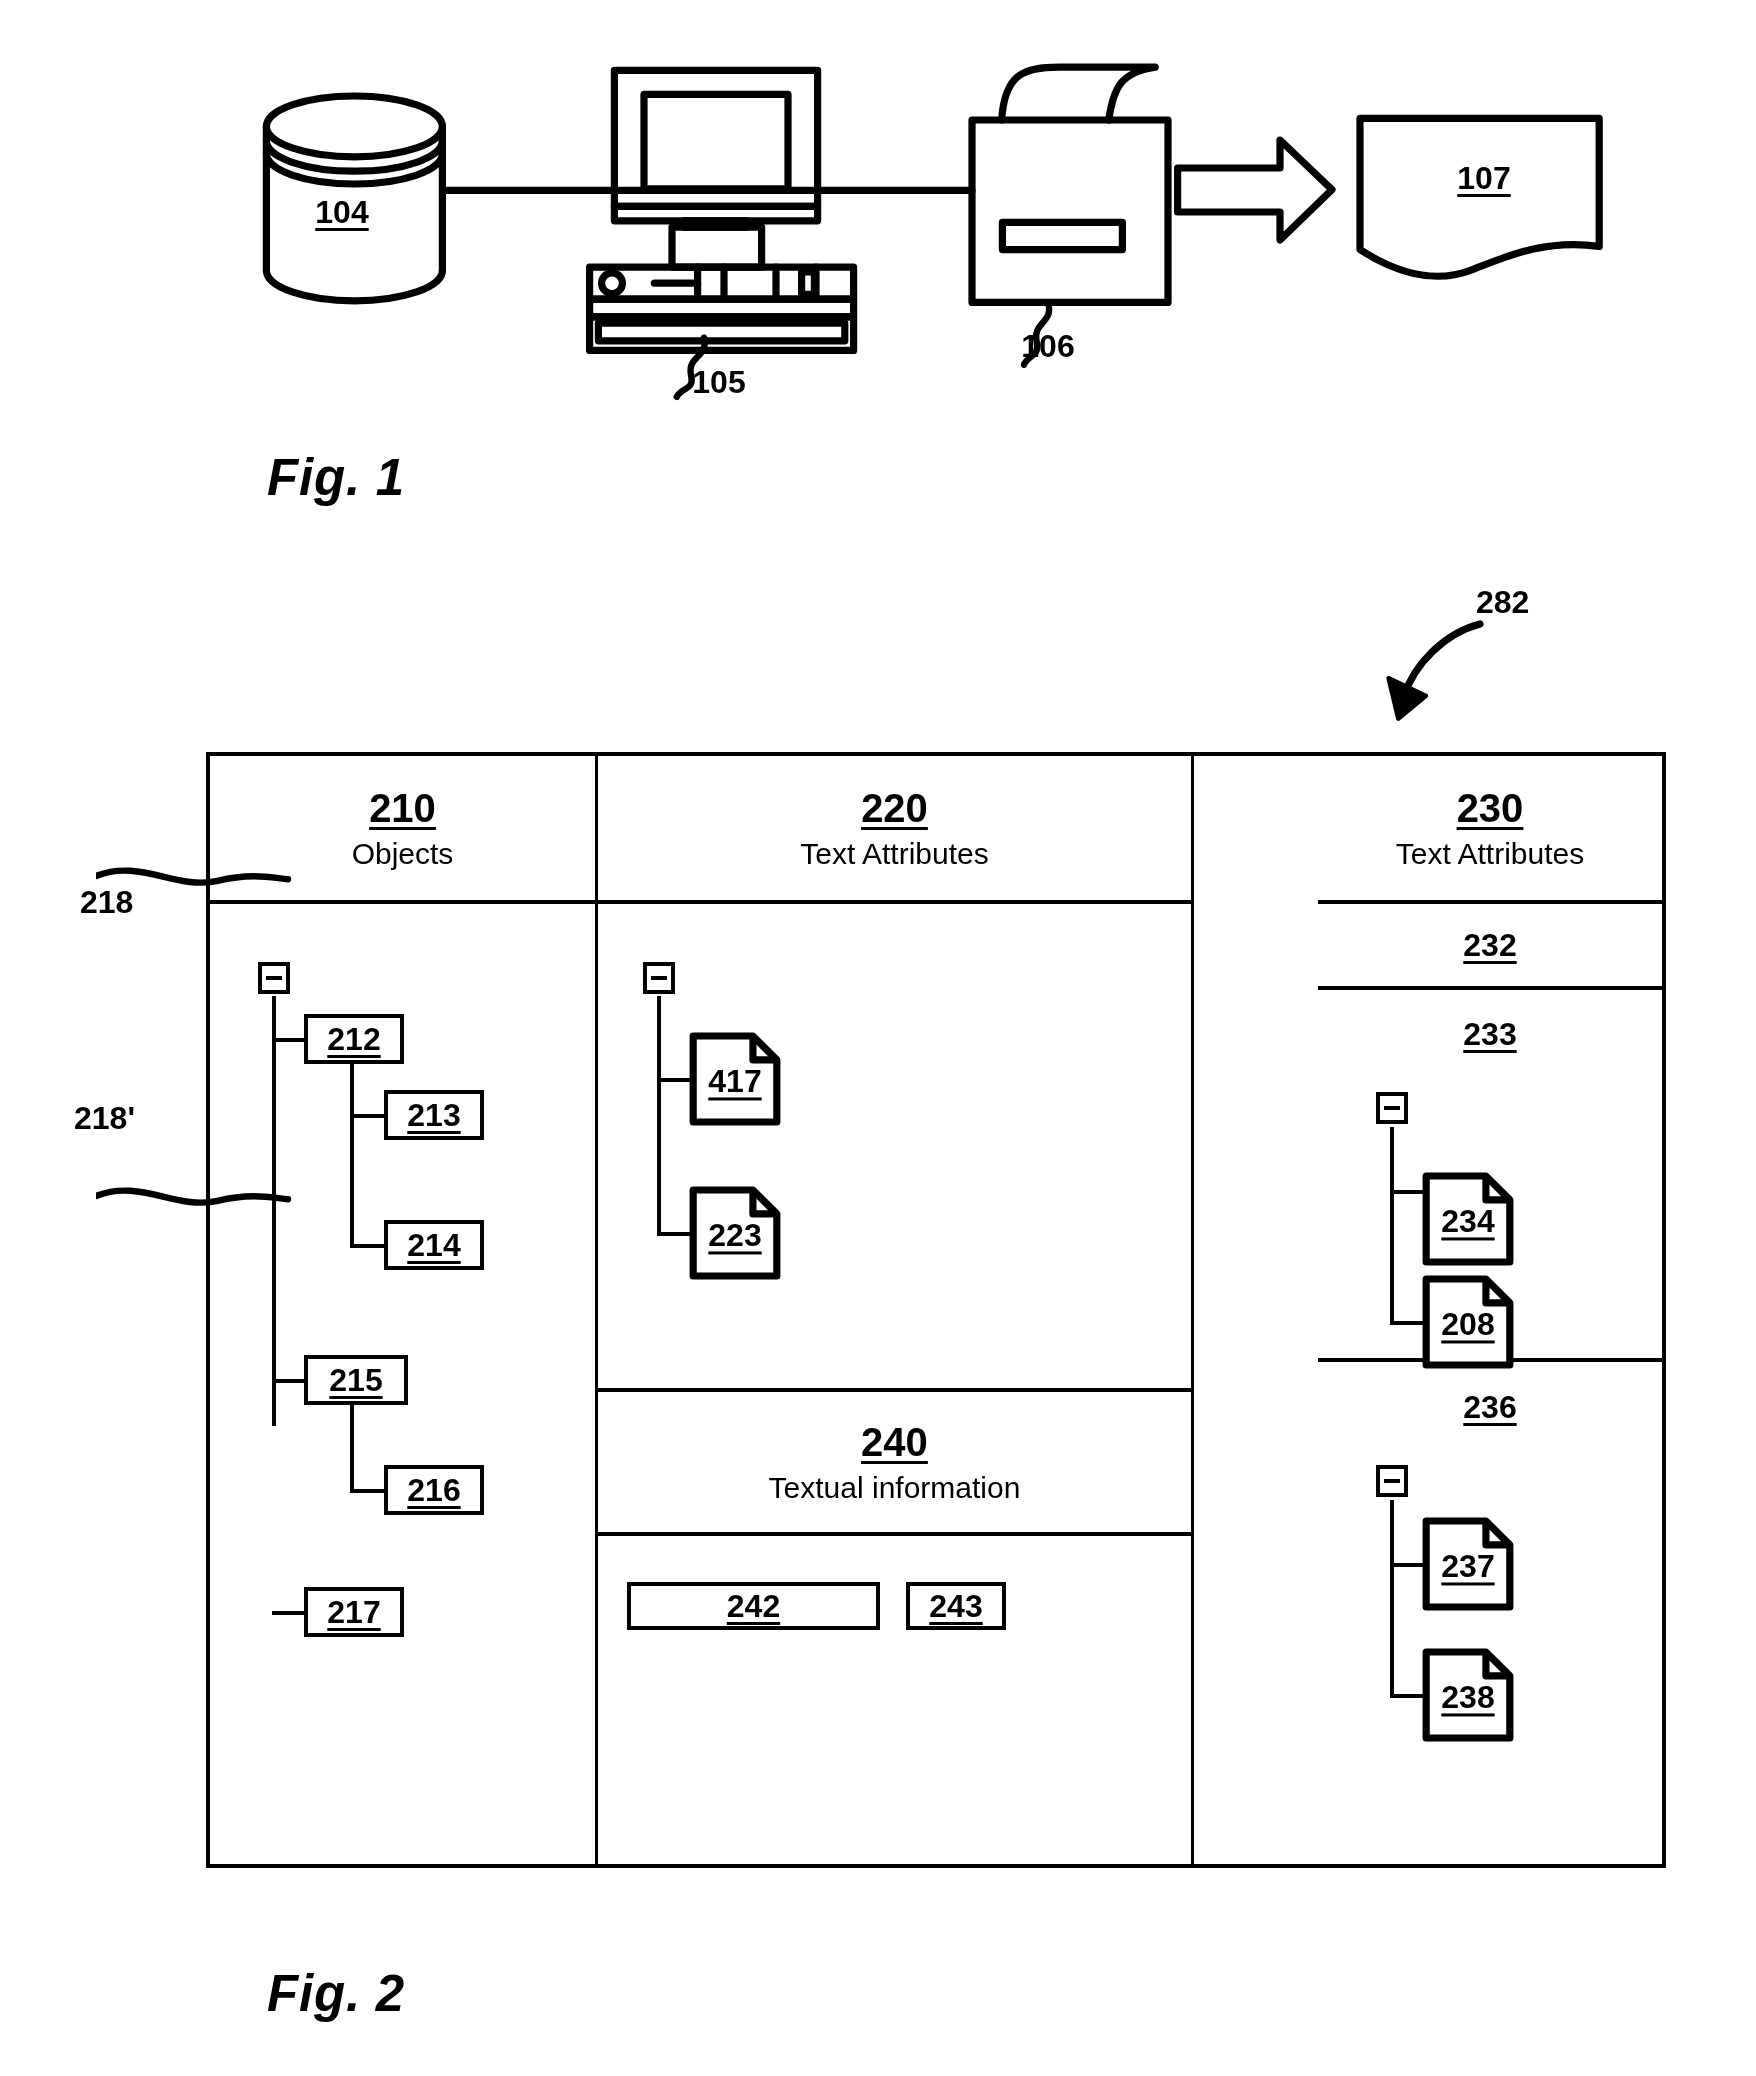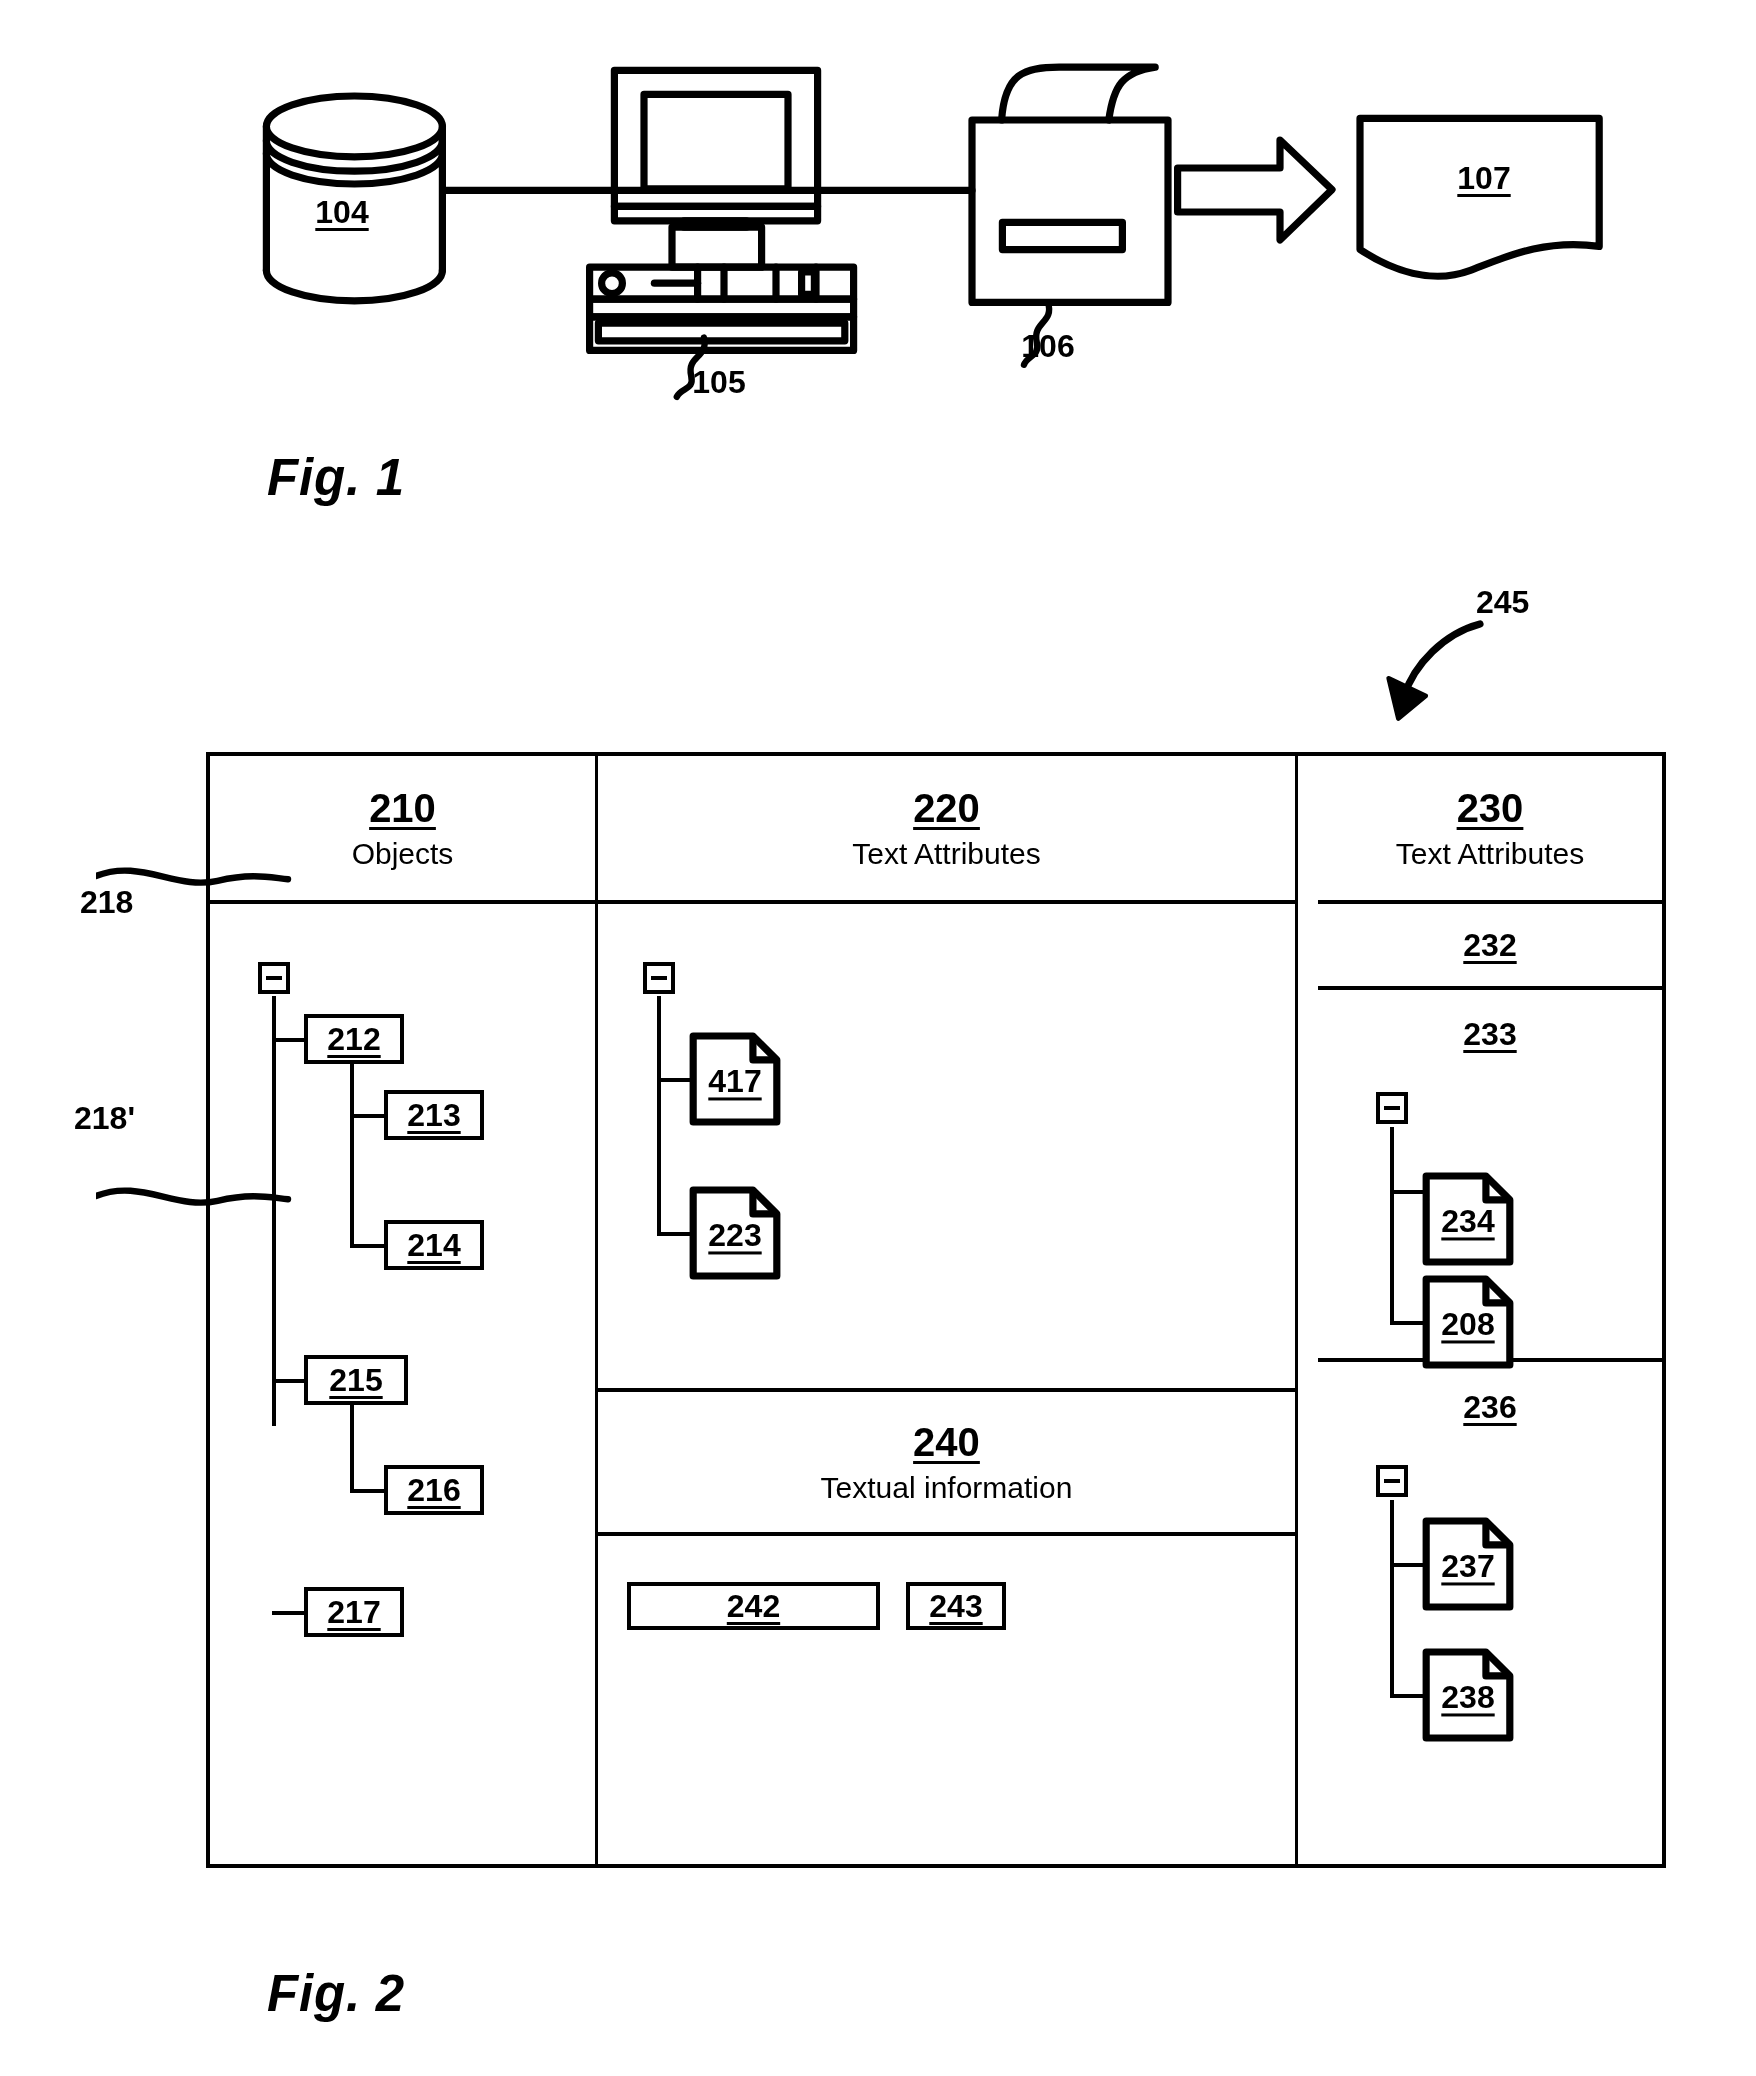--- a/index.html
+++ b/index.html
@@ -26,21 +26,21 @@
   .f1txt{position:absolute;font-size:32px;font-weight:600;}
 
   
   #fig2{position:absolute;left:0;top:560px;width:1756px;height:1516px;}
   #fig2 .tbl{
     position:absolute;left:206px;top:192px;width:1460px;height:1116px;
     border:4px solid #000;box-sizing:border-box;
   }
   .col{position:absolute;top:0;bottom:0;box-sizing:border-box;}
   .colA{left:0;width:388px;border-right:3.2px solid #000;}
-  .colB{left:388px;width:700px;border-right:3.2px solid #000;}
+  .colB{left:388px;width:596px;border-right:3.2px solid #000;}
   .colC{left:1108px;right:0;}
   .hdr{height:148px;box-sizing:border-box;border-bottom:4px solid #000;
        display:flex;align-items:center;justify-content:center;}
   .body{position:absolute;top:148px;bottom:0;left:0;right:0;}
   .sub{box-sizing:border-box;position:relative;}
   .sub.b{border-bottom:4px solid #000;}
   .centered-title{position:absolute;left:0;right:0;text-align:center;}
 
   .node{
     position:absolute;border:4px solid #000;background:#fff;
@@ -121,21 +121,21 @@
 
   <div class="fig-label" style="left:336px;top:448px;transform:translateX(-50%);">Fig. 1</div>
 </div>
 
 <div id="fig2">
 
   <svg width="400" height="160" style="position:absolute;left:1312px;top:24px;" viewBox="0 0 500 200">
     <path d="M210 50 C165 62 128 100 115 140" fill="none" stroke="#000" stroke-width="9" stroke-linecap="round"></path>
     <path d="M108 168 L96 118 L142 140 Z" fill="#000" stroke="#000" stroke-width="6" stroke-linejoin="round"></path>
   </svg>
-  <div class="tagtxt" style="left:1476px;top:24px;">245</div>
+  <div class="tagtxt" style="left:1476px;top:24px;">282</div>
 
   <svg width="208" height="448" style="position:absolute;left:96px;top:284px;" viewBox="0 0 260 560">
     <path d="M0 40 C55 18 100 58 152 46 C196 36 218 42 240 44" fill="none" stroke="#000" stroke-width="8" stroke-linecap="round"></path>
     <path d="M0 440 C55 418 100 458 152 446 C196 436 218 442 240 444" fill="none" stroke="#000" stroke-width="8" stroke-linecap="round"></path>
   </svg>
   <div class="tagtxt" style="left:80px;top:324px;">218</div>
   <div class="tagtxt" style="left:74px;top:540px;">218'</div>
 
   <div class="tbl">
 

